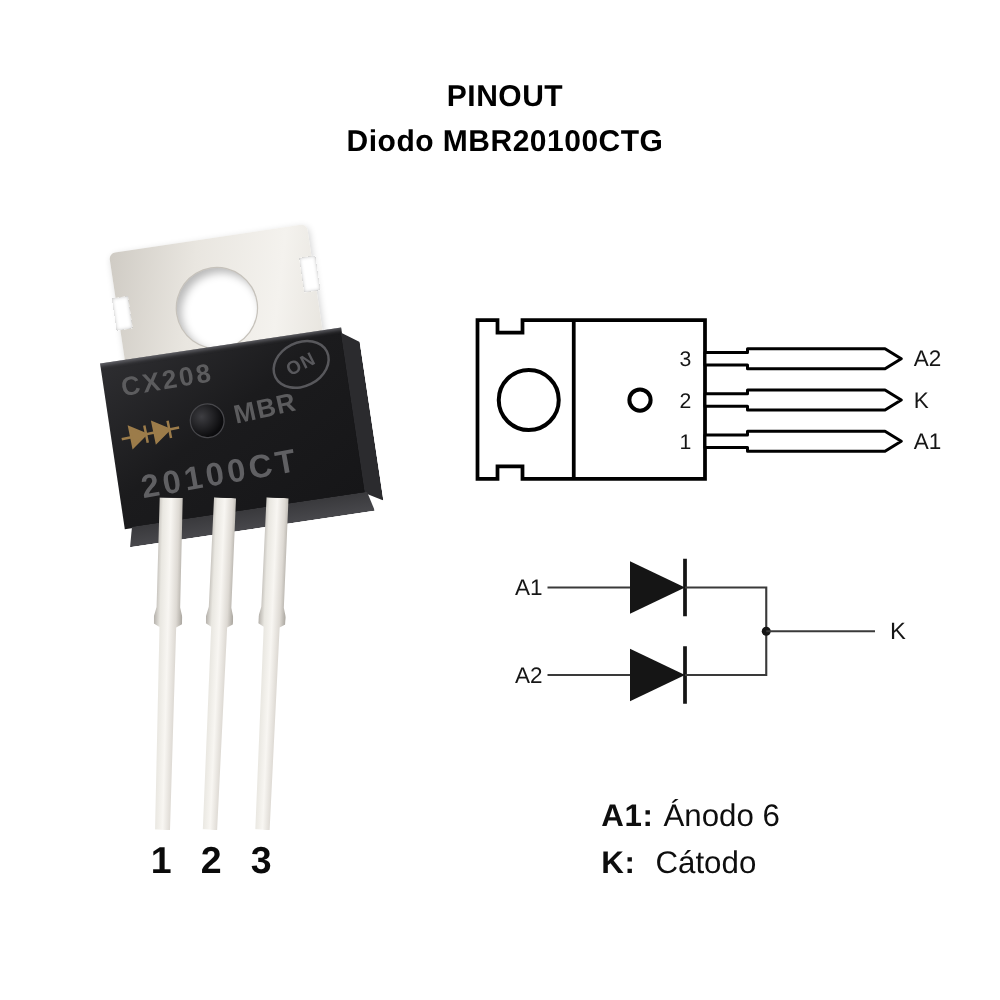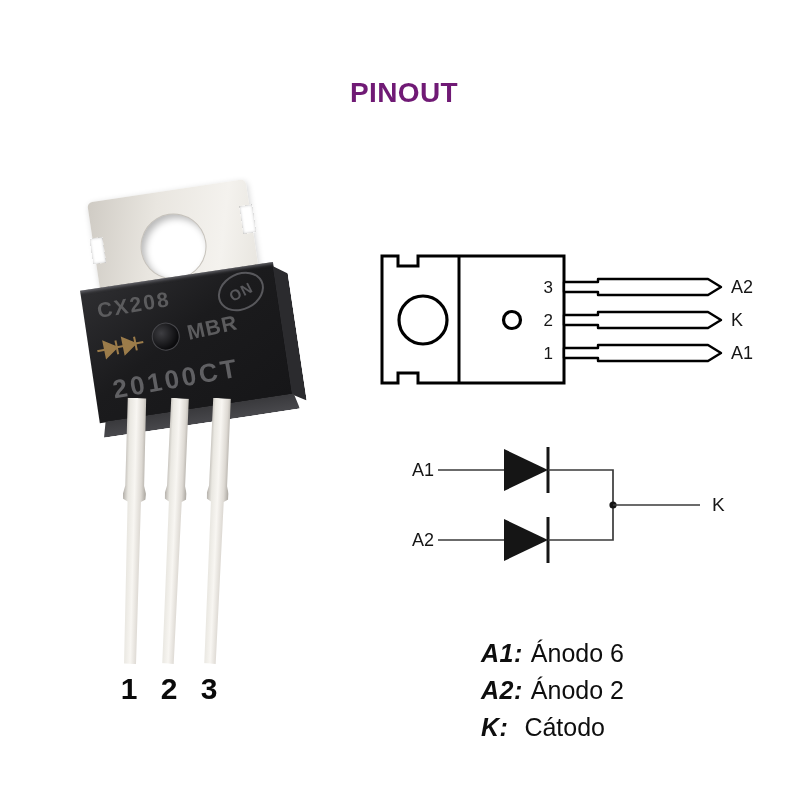--- a/index.html
+++ b/index.html
@@ -5,23 +5,23 @@
   html,body{margin:0;padding:0;}
   body{
     width:800px;height:800px;position:relative;overflow:hidden;
     background:#ffffff;
     font-family:"Liberation Sans",sans-serif;
     color:#111;
   }
 
   
   .title{
-    position:absolute;left:404px;top:75px;transform:translateX(-50%);
+    position:absolute;left:404px;top:60px;transform:translateX(-50%);
     text-align:center;white-space:nowrap;
-    font-weight:700;font-size:28px;line-height:36px;color:#701a75;
+    font-weight:700;font-size:24px;line-height:36px;color:#000000;
     letter-spacing:.4px;
   }
 
   
   .component{
     position:absolute;left:84px;top:190px;width:195px;height:240px;
     transform:rotate(-8.5deg);transform-origin:center;
   }
   .tab{
     position:absolute;left:20px;top:0;width:160px;height:168px;
@@ -87,29 +87,30 @@
   .pn1{left:113px;} .pn2{left:153px;} .pn3{left:193px;}
 
   
   .outline-svg{position:absolute;left:370px;top:240px;}
   .schematic-svg{position:absolute;left:380px;top:430px;}
   svg text{font-family:"Liberation Sans",sans-serif;fill:#161616;}
 
   
   .legend{position:absolute;left:481px;top:635px;}
   .legend-row{font-size:25px;line-height:37px;white-space:nowrap;color:#0e0e0e;}
-  .legend-key{font-weight:700;letter-spacing:.5px;font-style:italic;}
+  .legend-key{font-weight:700;letter-spacing:.5px;}
   .legend-val{font-weight:400;margin-left:8px;}
   .legend-row.tight .legend-val{margin-left:16px;}
 </style>
 </head>
 <body>
 
 <div class="title">
   <div>PINOUT</div>
+  <div>Diodo MBR20100CTG</div>
 </div>
 
 <div>
   <div class="leg leg1"></div>
   <div class="leg leg2"></div>
   <div class="leg leg3"></div>
 
   <div class="component">
     <div class="tab">
       <div class="hole"></div>
@@ -181,19 +182,16 @@
   <circle cx="233" cy="75" r="3.6" fill="#151515"></circle>
   <line x1="233" y1="75" x2="320" y2="75" stroke="#3a3a3a" stroke-width="1.7"></line>
 
   <text x="332" y="81" font-size="19">K</text>
 </svg>
 
 <div class="legend">
   <div class="legend-row">
     <span class="legend-key">A1:</span><span class="legend-val">Ánodo 6</span>
   </div>
-  <div class="legend-row">
-    <span class="legend-key">A2:</span><span class="legend-val">Ánodo 2</span>
-  </div>
   <div class="legend-row tight">
     <span class="legend-key">K:</span><span class="legend-val">Cátodo</span>
   </div>
 </div>
 
 </body></html>

